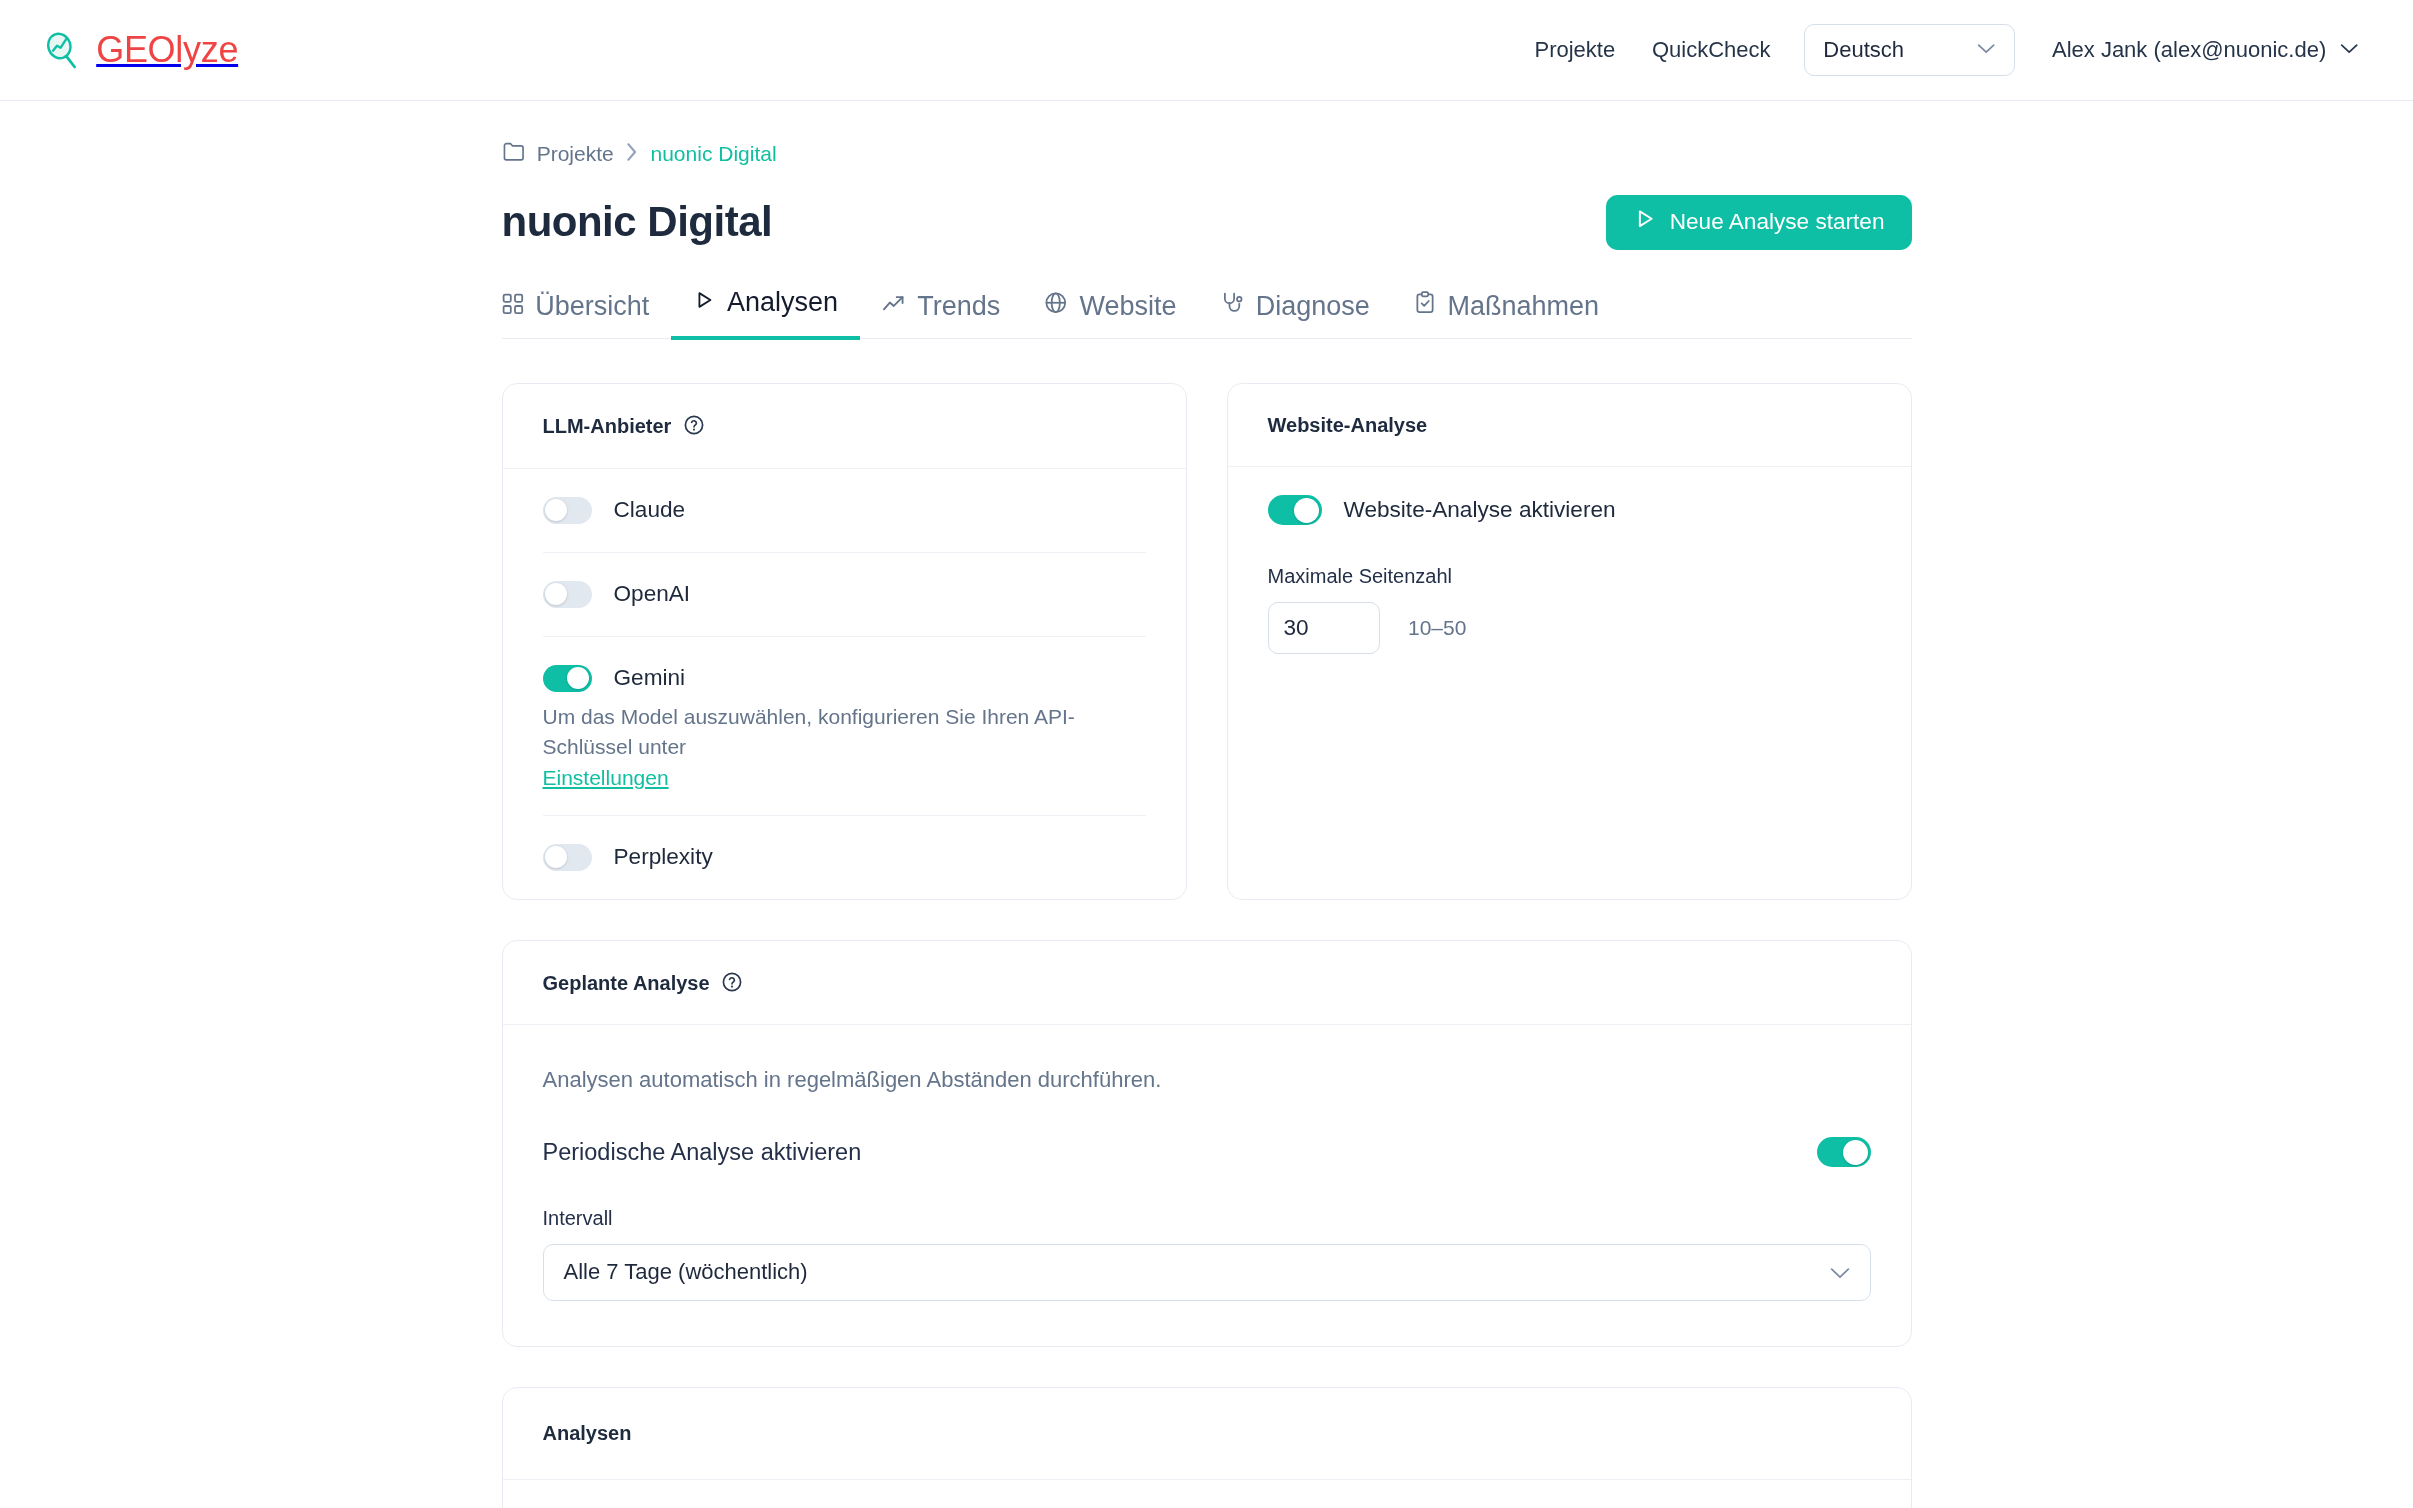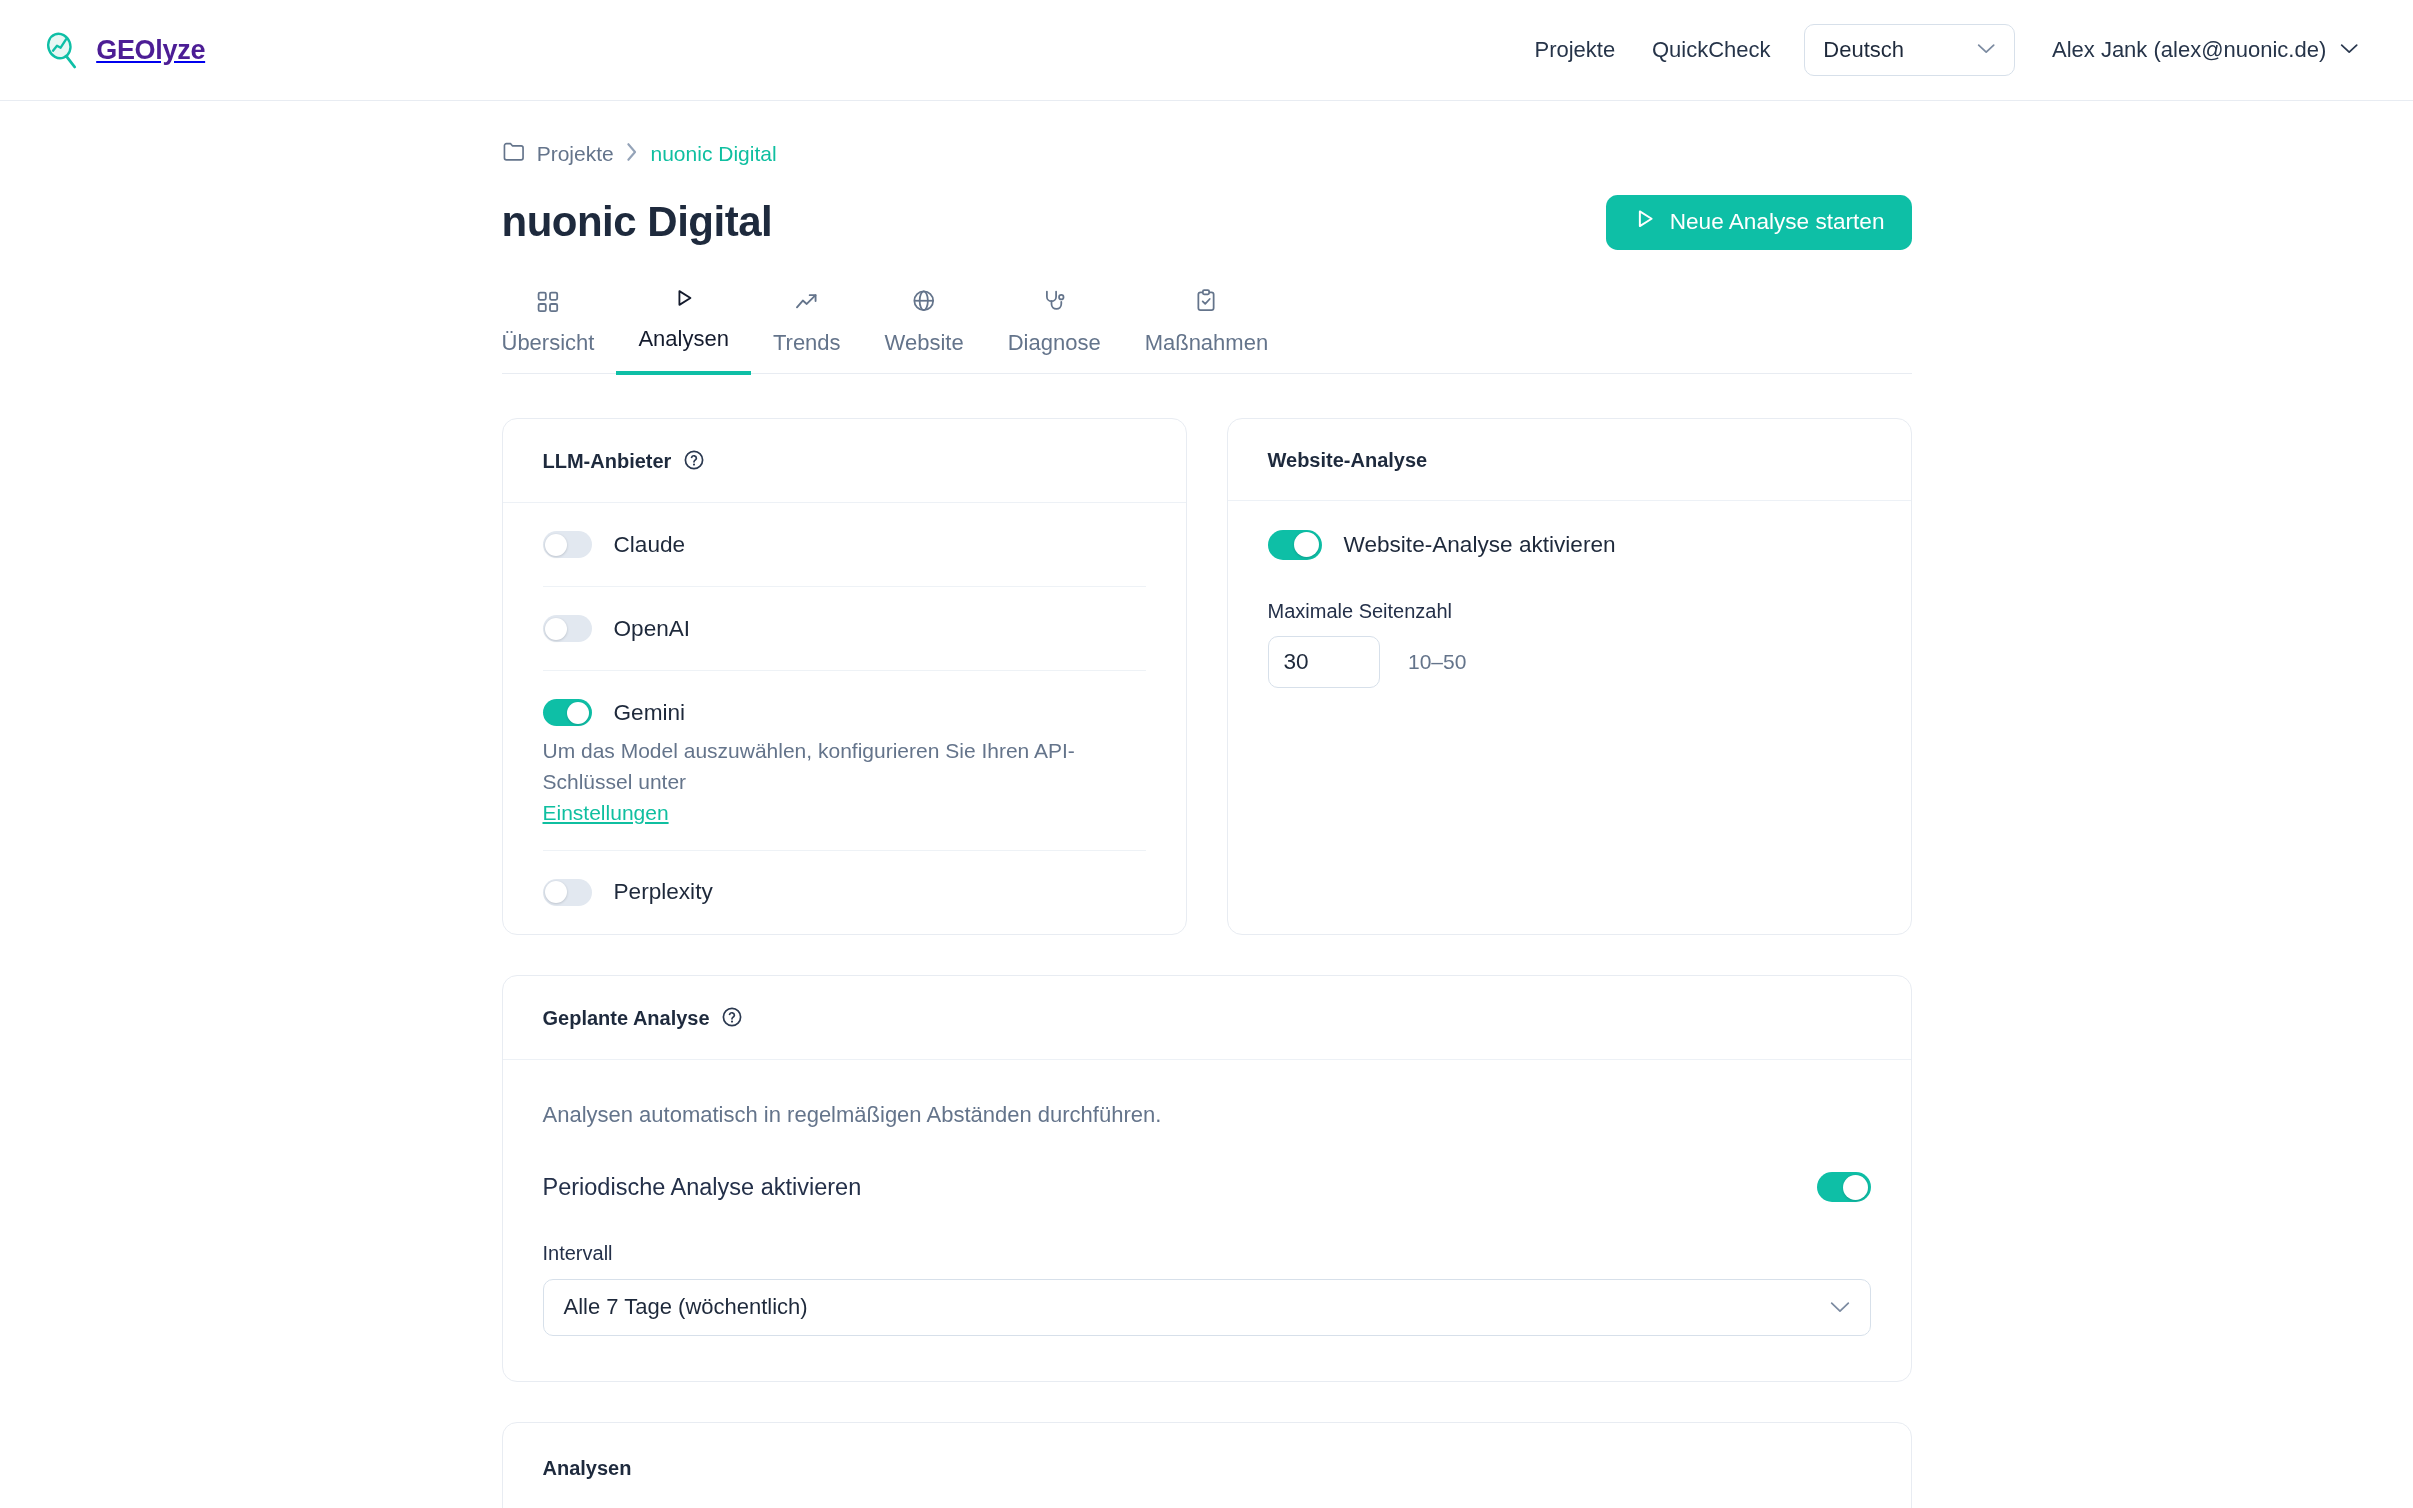--- a/index.html
+++ b/index.html
@@ -28,23 +28,23 @@
     background: #fff;
   }
 
   .brand {
     display: flex;
     align-items: center;
     gap: 14.2px;
   }
   .brand-logo { width: 40px; height: 40px; display: block; flex: none; }
   .brand-name {
-    font-size: 27px;
-    font-weight: 700;
-    color: #4c1d95;
+    font-size: 36px;
+    font-weight: 400;
+    color: #ef4444;
     letter-spacing: -0.3px;
   }
 
   .topbar-right {
     margin-left: auto;
     display: flex;
     align-items: center;
     gap: 0;
   }
   .topnav-link {
@@ -142,30 +142,29 @@
     align-items: flex-end;
     gap: 0;
     border-bottom: 1.7px solid #e8ecf2;
     margin-bottom: 44px;
   }
   .tab {
     display: flex;
     align-items: center;
     gap: 11.7px;
     padding: 0 22px 18.4px 22px;
-    font-size: 22px;
+    font-size: 27px;
     color: #64748b;
     cursor: pointer;
     background: none;
     border: none;
     font-family: inherit;
     position: relative;
     margin-bottom: -1.7px;
     white-space: nowrap;
-    flex-direction: column;
   }
   .tab:first-child { padding-left: 0; }
   .tab.active {
     color: #141b2d;
     font-weight: 400;
     border-bottom: 4.2px solid #0ebfa6;
   }
   .tab .tab-ico { display: block; flex: none; }
 
   

